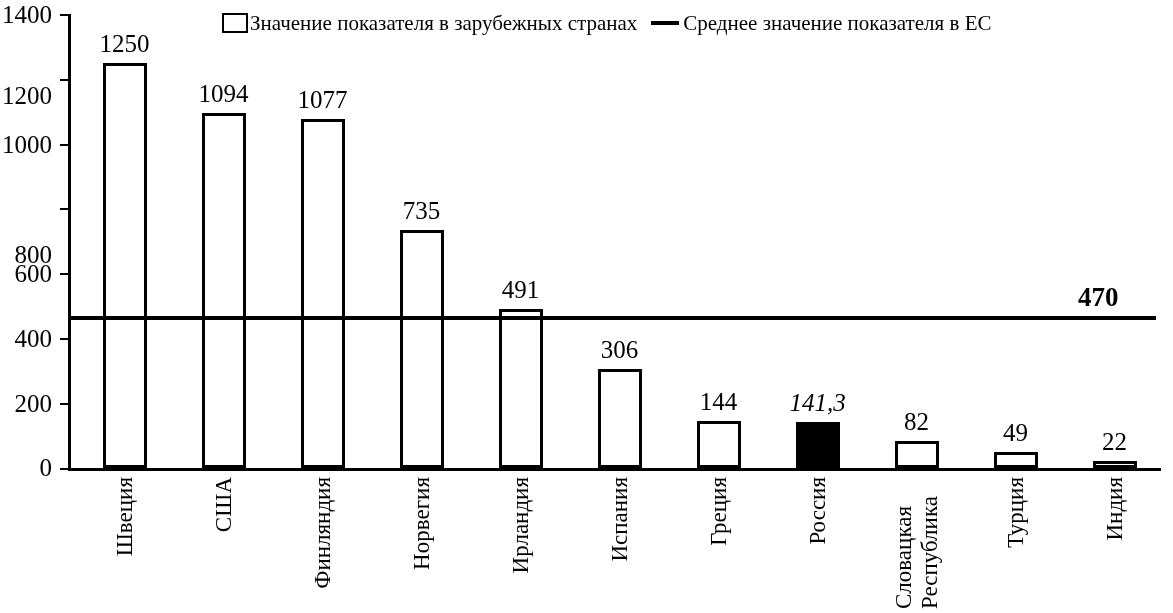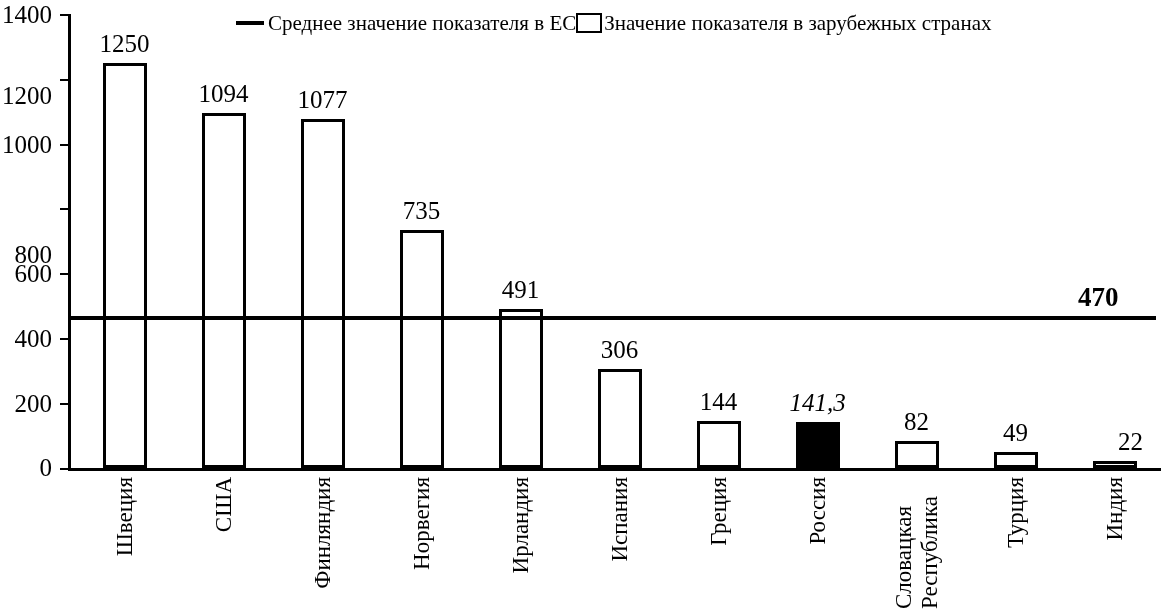--- a/index.html
+++ b/index.html
@@ -187,26 +187,26 @@
     max-height: 132px;
   }
 </style>
 </head>
 <body>
 
 <div id="chart-root">
 
   <div class="legend">
     <div class="legend-item">
+      <span class="legend-swatch-box"></span>
+      <span class="legend-label">Значение показателя в зарубежных странах</span>
+    </div>
+    <div class="legend-item">
       <span class="legend-swatch-line"></span>
       <span class="legend-label">Среднее значение показателя в ЕС</span>
-    </div>
-    <div class="legend-item">
-      <span class="legend-swatch-box"></span>
-      <span class="legend-label">Значение показателя в зарубежных странах</span>
     </div>
   </div>
 
   <div class="y-labels">
     <span class="y-label" style="top: 2px;">1400</span>
     <span class="y-label" style="top: 83px;">1200</span>
     <span class="y-label" style="top: 132px;">1000</span>
     <span class="y-label" style="top: 196px; margin-top: 46px;">800</span>
     <span class="y-label" style="top: 261px;">600</span>
     <span class="y-label" style="top: 326px;">400</span>
@@ -273,21 +273,21 @@
         <span class="bar-value" style="bottom: 34px;">82</span>
         <div class="bar" style="height: 27px;"></div>
       </div>
 
       <div class="bar-slot" style="left: 895px;">
         <span class="bar-value" style="bottom: 23px;">49</span>
         <div class="bar" style="height: 16px;"></div>
       </div>
 
       <div class="bar-slot" style="left: 994px;">
-        <span class="bar-value" style="bottom: 14px; margin-left: 16px;">22</span>
+        <span class="bar-value" style="bottom: 14px;">22</span>
         <div class="bar" style="height: 7px;"></div>
       </div>
 
     </div>
 
     <div class="avg-line" style="top: 302px;"></div>
     <div class="avg-label" style="top: 268px; left: 1010px;">470</div>
   </div>
 
   <div class="x-labels">

